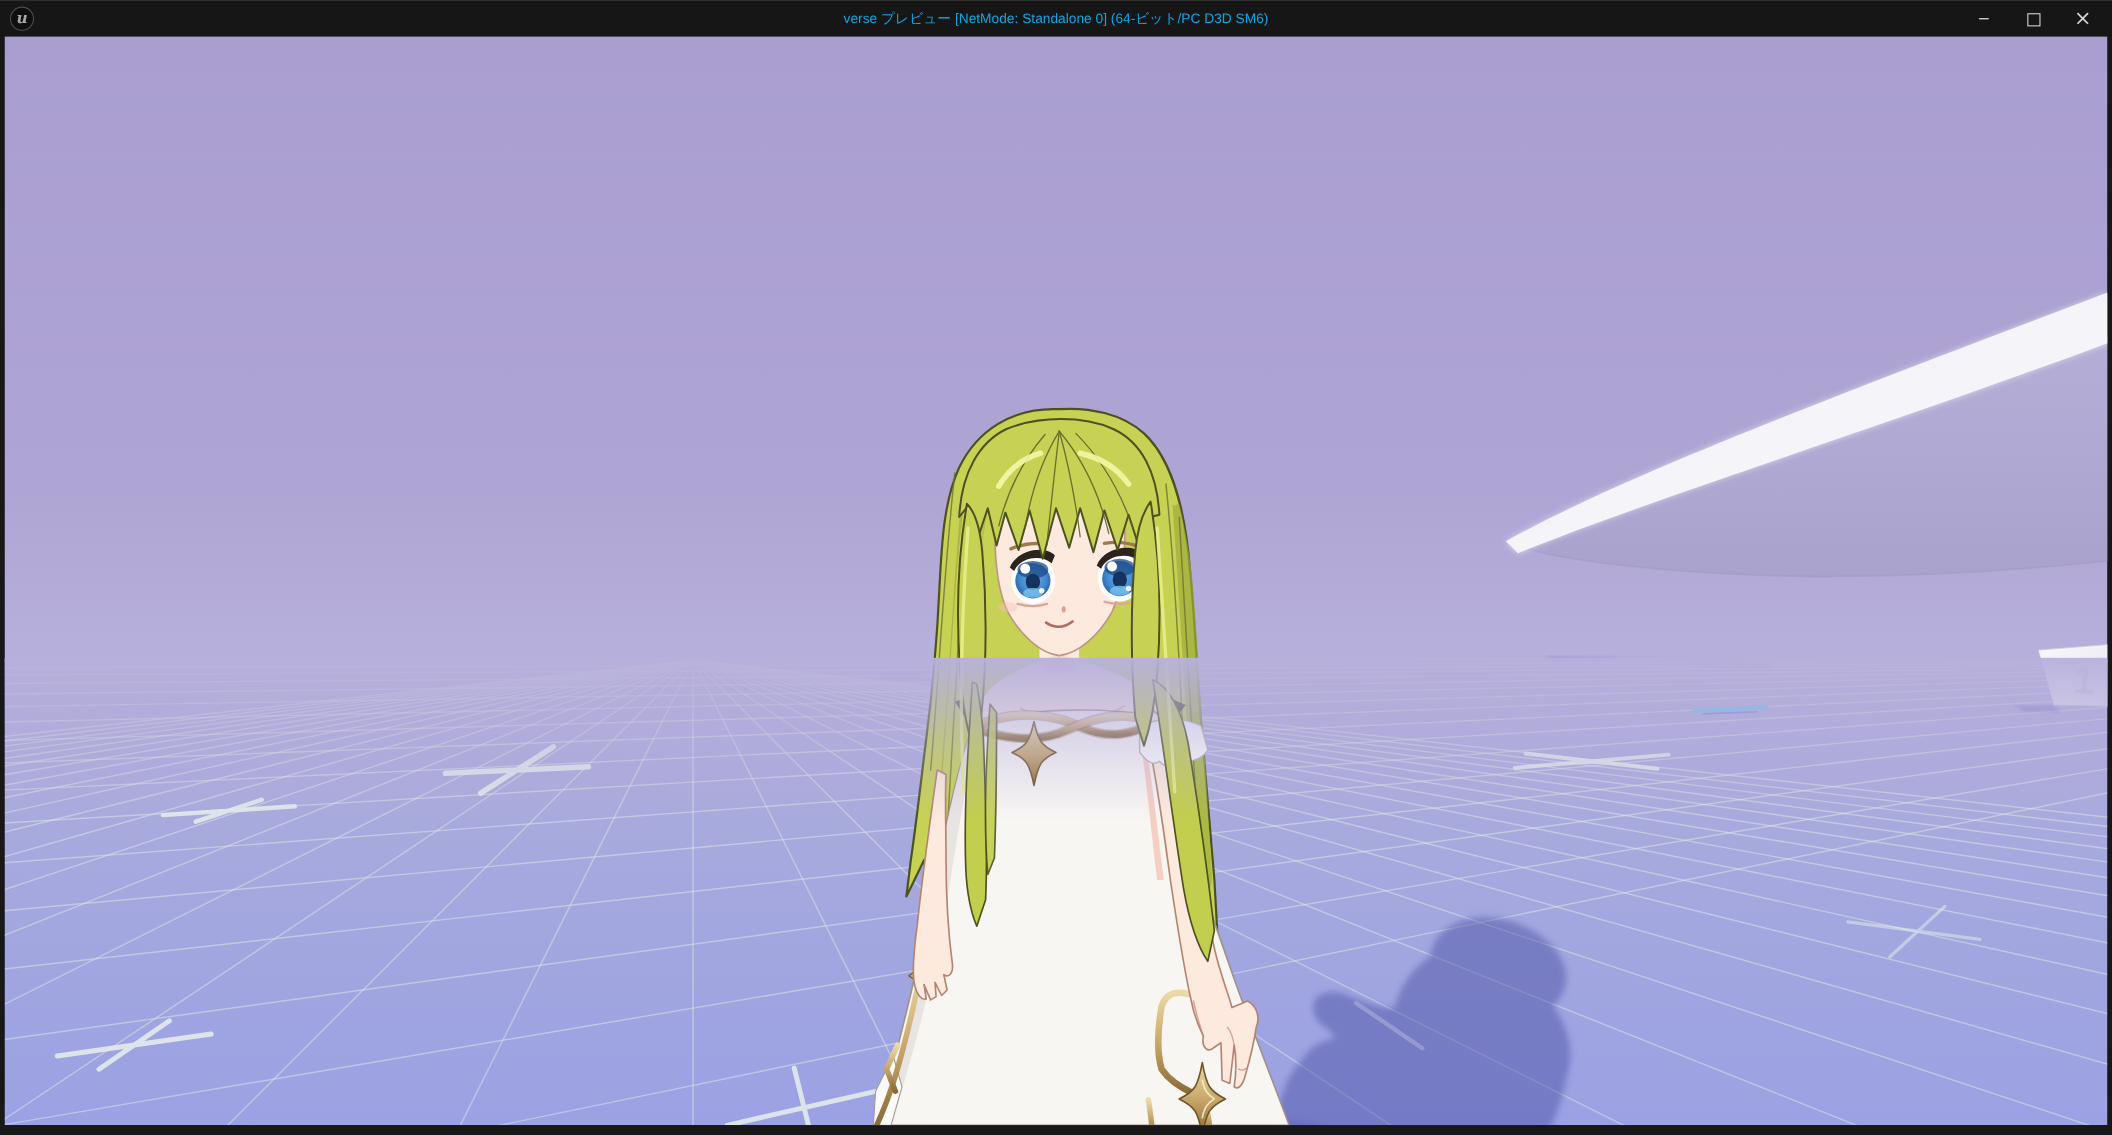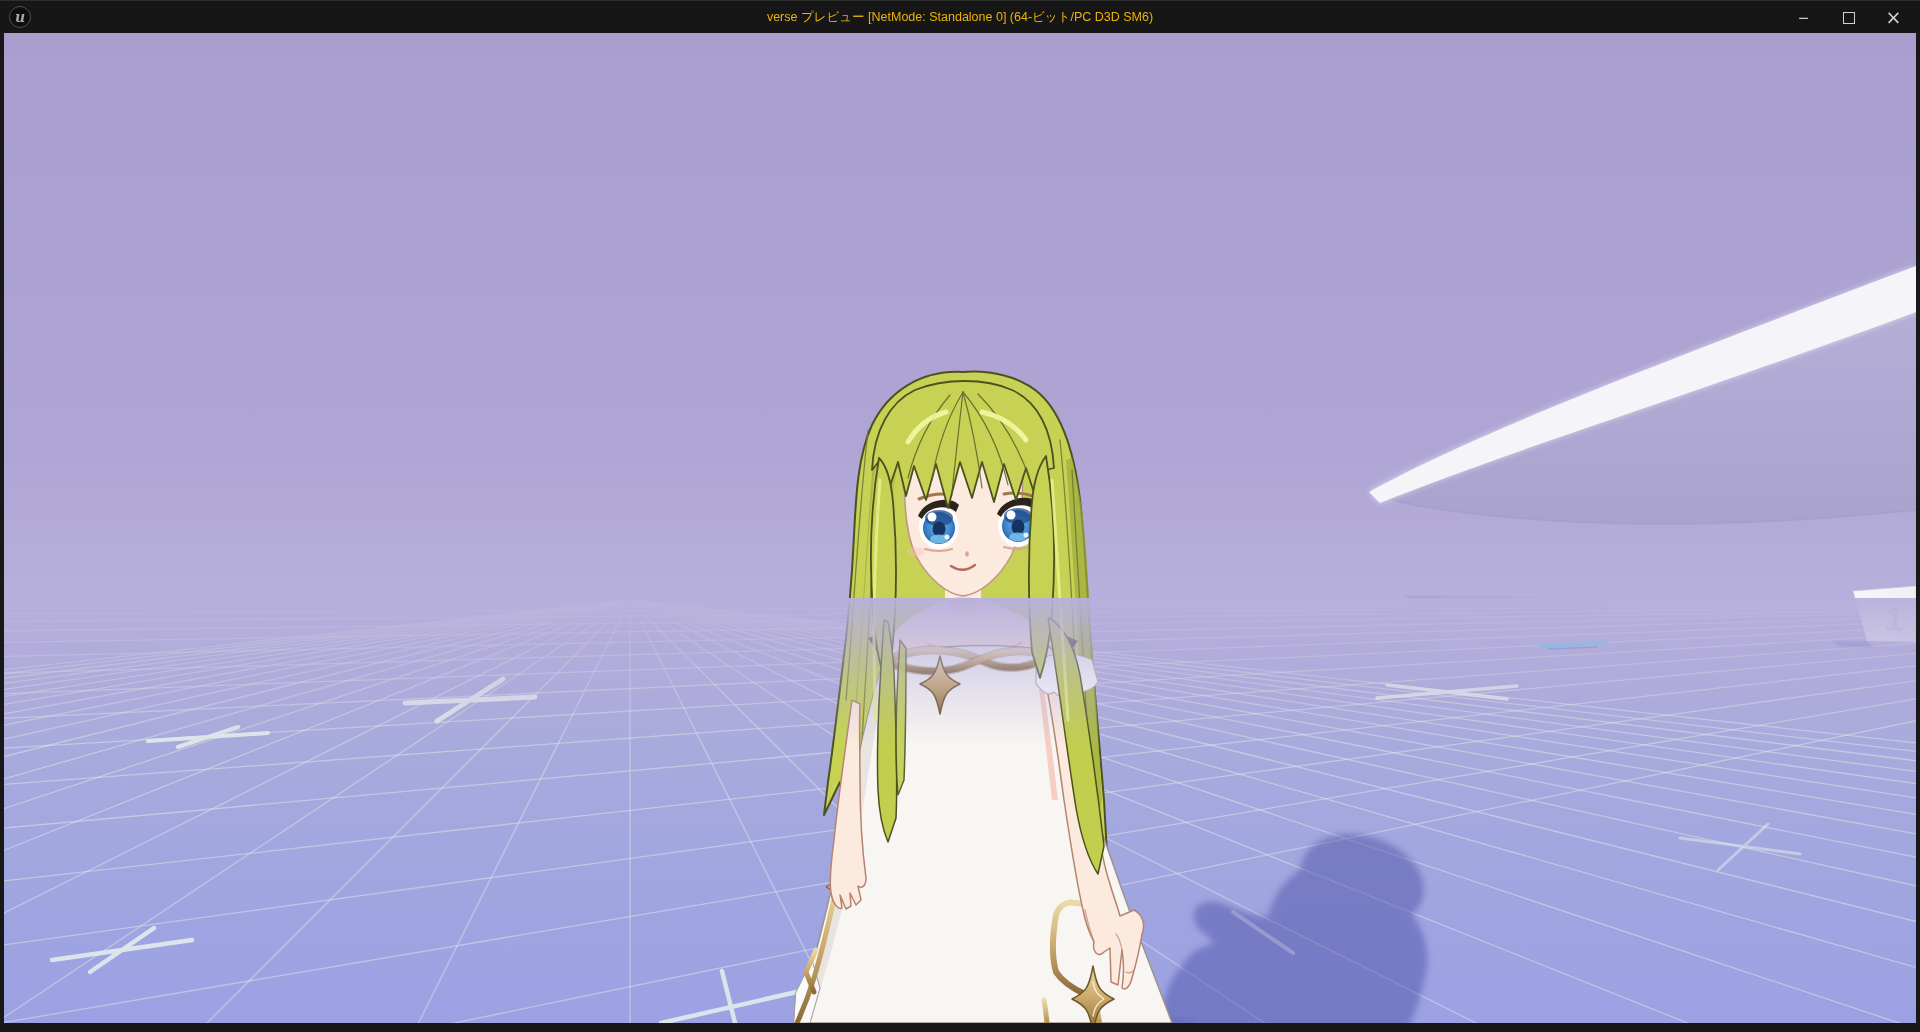--- a/index.html
+++ b/index.html
@@ -6,21 +6,21 @@
   .window{position:relative;width:1920px;height:1032px;background:#181818;overflow:hidden;
           font-family:"Liberation Sans","DejaVu Sans",sans-serif;}
   .titlebar{position:absolute;left:0;top:0;width:1920px;height:33px;background:#161616;
             border-top:1px solid #2e2e2e;box-sizing:border-box;}
   .logo{position:absolute;left:9px;top:5px;width:22px;height:22px;border-radius:50%;
         background:#0f0f0f;border:1.5px solid #4e4e4e;box-sizing:border-box;
         display:flex;align-items:center;justify-content:center;}
   .logo-u{font-family:"DejaVu Serif",serif;font-style:italic;font-weight:bold;
           font-size:14px;color:#a8a8a8;line-height:1;margin-top:-1px;}
   .title{position:absolute;left:50%;top:0;transform:translateX(-50%);height:33px;
-         line-height:33px;font-size:12.5px;color:#eab308;white-space:nowrap;
+         line-height:33px;font-size:12.5px;color:#0ea5e9;white-space:nowrap;
          font-family:"Liberation Sans","DejaVu Sans",sans-serif;}
   .controls{position:absolute;right:4px;top:0;height:33px;display:flex;}
   .ctrl{width:45px;height:33px;display:flex;align-items:center;justify-content:center;
         color:#d2d2d2;cursor:pointer;}
   .ctrl-min span{font-family:"DejaVu Sans",sans-serif;font-size:14px;}
   .maxbox{display:inline-block;width:10px;height:10px;border:1.5px solid #d2d2d2;}
   .ctrl-close span{font-size:19px;line-height:1;font-family:"DejaVu Sans",sans-serif;}
   .viewport{position:absolute;left:4px;top:33px;width:1912px;height:990px;overflow:hidden;}
   svg{display:block;}
   #grid line{stroke:#dfe9e6;stroke-opacity:0.5;stroke-width:1.3;}

